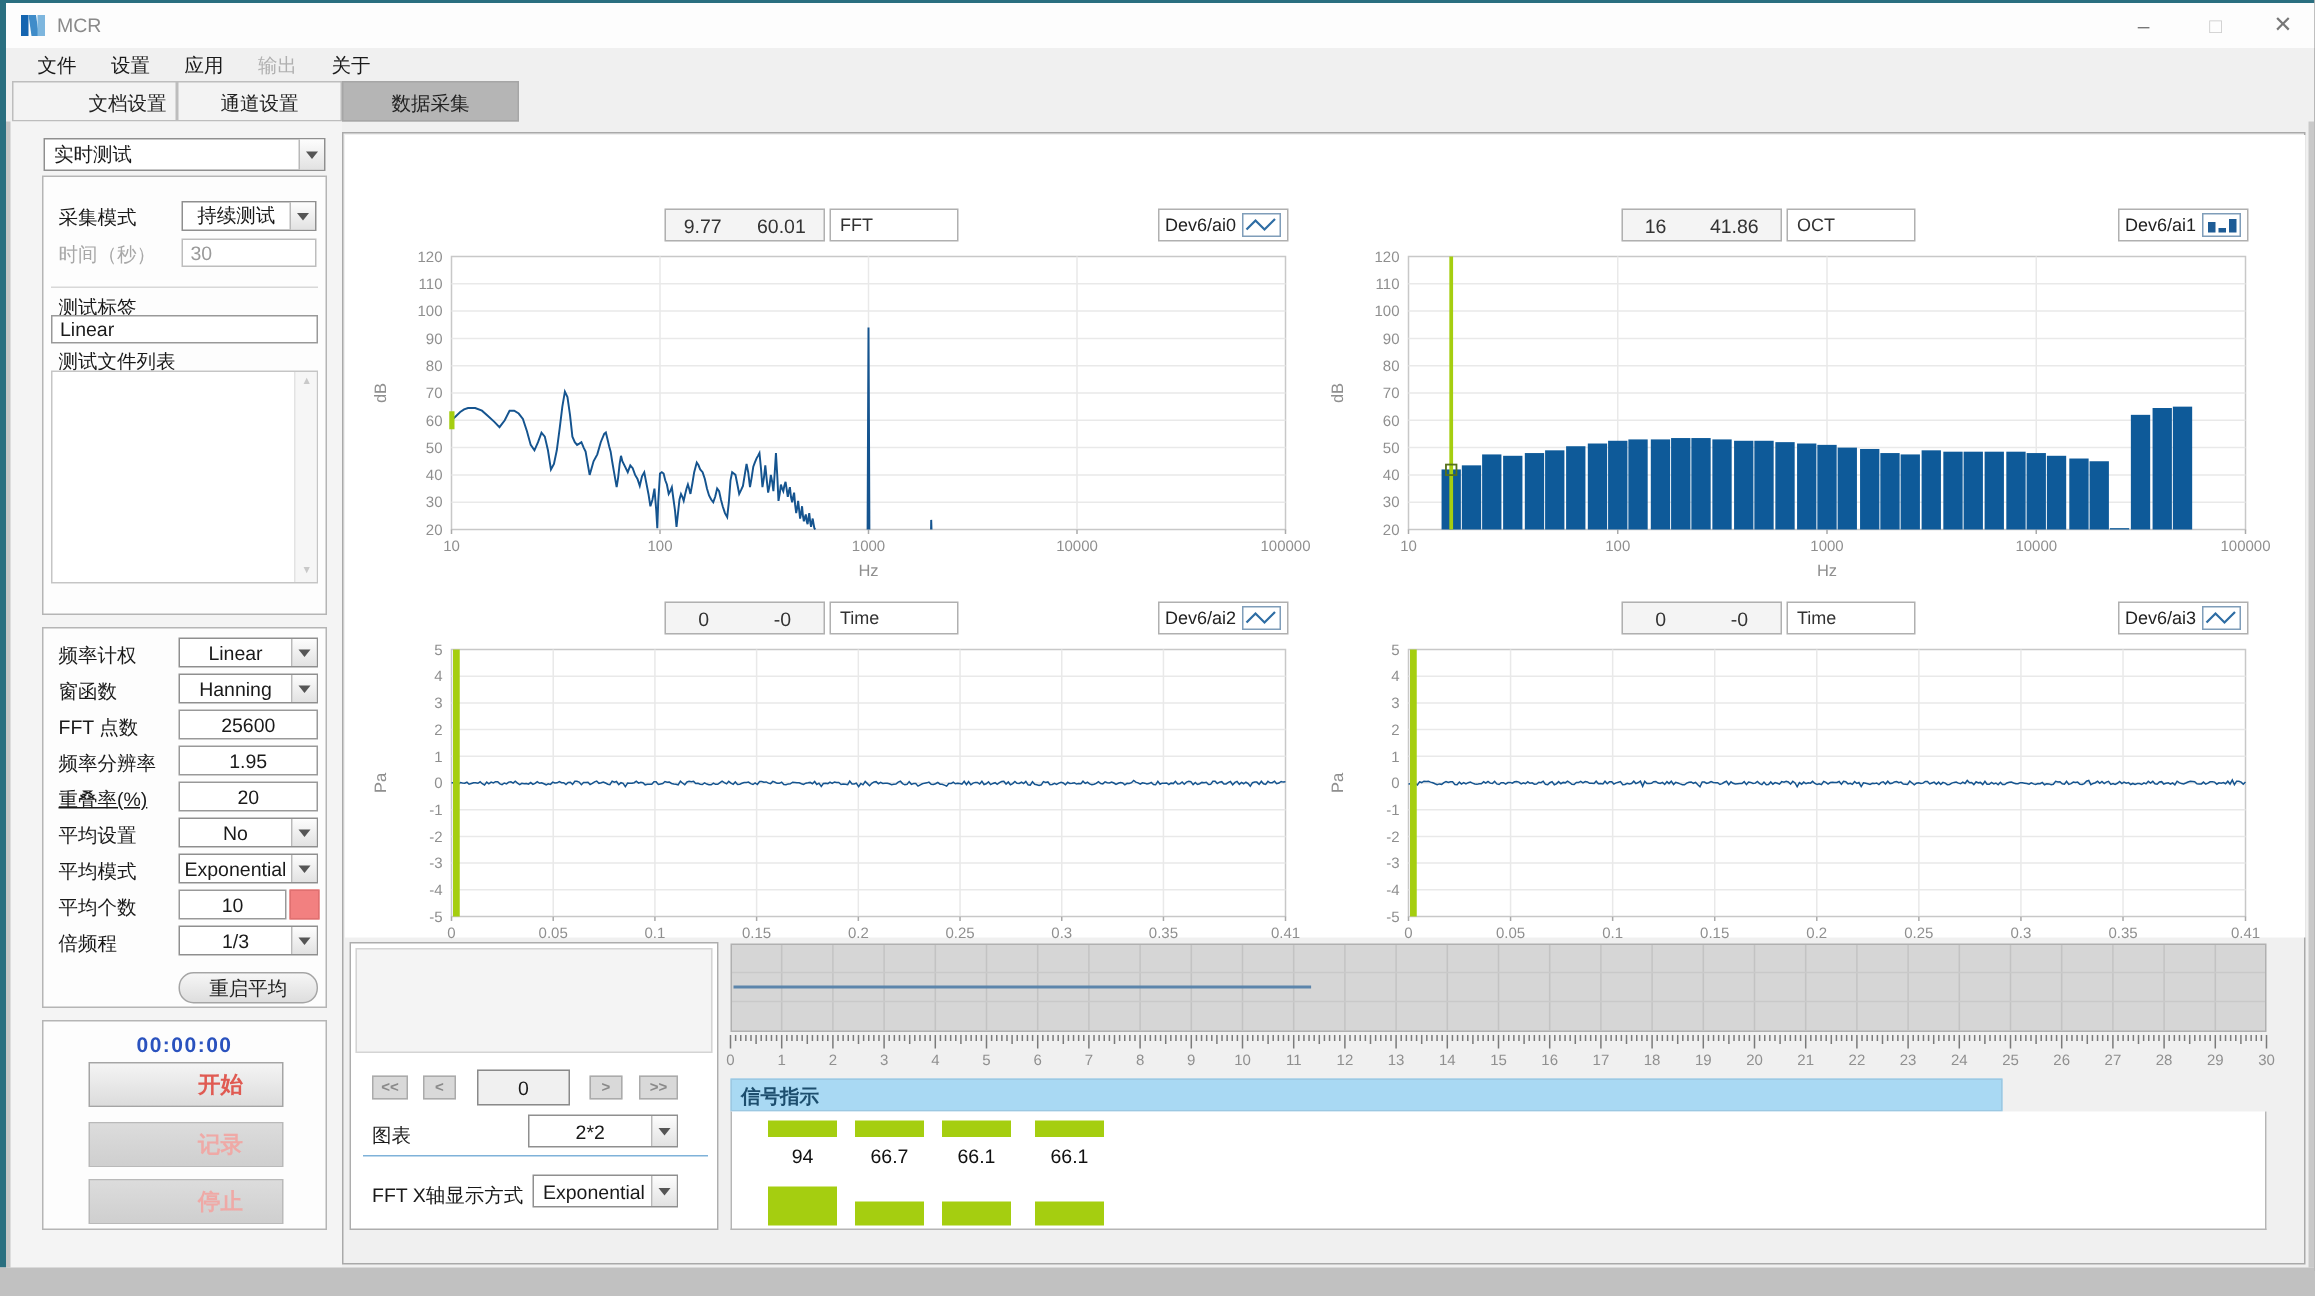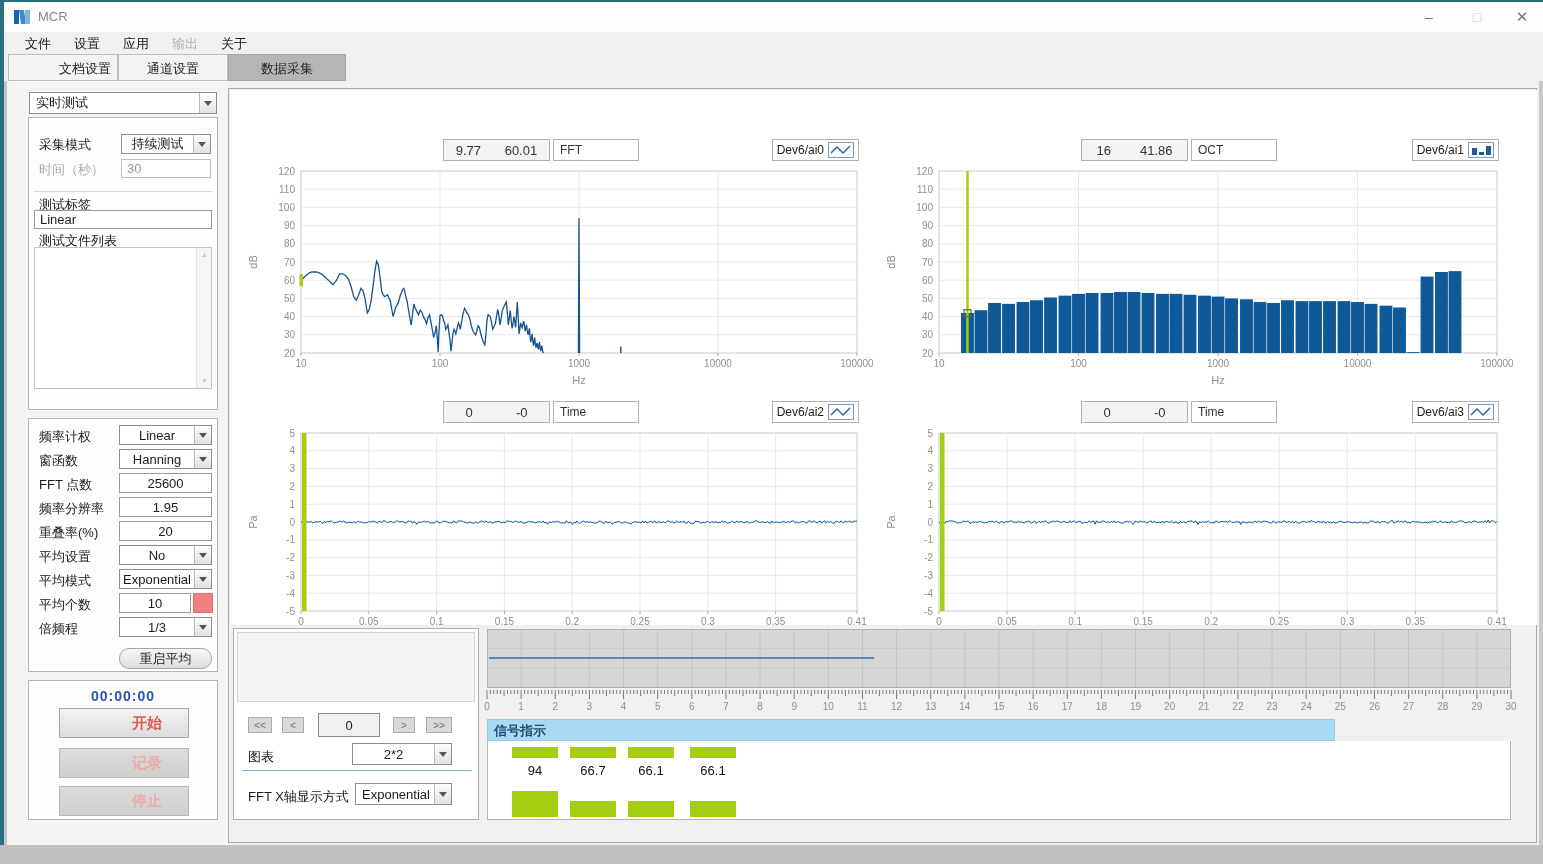--- a/index.html
+++ b/index.html
@@ -147,21 +147,21 @@
         <div class="combo" style="left: 90px; top: 30px; width: 93px; height: 20px;">
           <span class="cval">Hanning</span>
           <span class="cbtn">
             <i class="tri"></i>
           </span>
         </div>
         <span class="slbl" style="left: 10px; top: 57px;">FFT 点数</span>
         <div class="sinput" style="left: 90px; top: 54px; width: 93px; height: 20px;">25600</div>
         <span class="slbl" style="left: 10px; top: 81px;">频率分辨率</span>
         <div class="sinput" style="left: 90px; top: 78px; width: 93px; height: 20px;">1.95</div>
-        <span class="slbl" style="left: 10px; top: 105px;">重叠率(%)</span>
+        <span class="slbl" style="left: 10px; top: 105px; text-decoration: underline;">重叠率(%)</span>
         <div class="sinput" style="left: 90px; top: 102px; width: 93px; height: 20px;">20</div>
         <span class="slbl" style="left: 10px; top: 129px;">平均设置</span>
         <div class="combo" style="left: 90px; top: 126px; width: 93px; height: 20px;">
           <span class="cval">No</span>
           <span class="cbtn">
             <i class="tri"></i>
           </span>
         </div>
         <span class="slbl" style="left: 10px; top: 153px;">平均模式</span>
         <div class="combo" style="left: 90px; top: 150px; width: 93px; height: 20px;">

